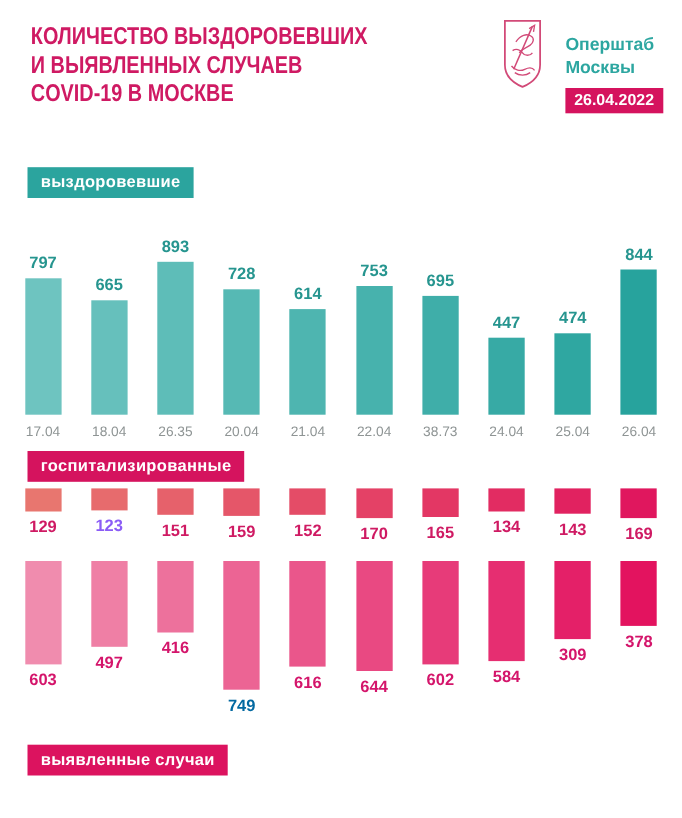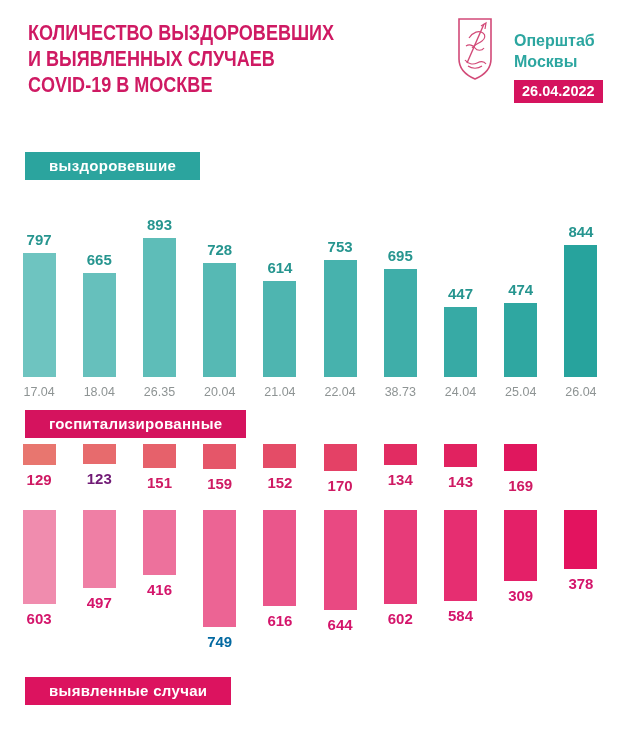--- a/index.html
+++ b/index.html
@@ -20,21 +20,21 @@
     font-size:16px;font-weight:bold;line-height:21px;color:#2ca6a0;
   }
   .date-badge{
     position:absolute;left:514px;top:80px;
     background:#d5135e;color:#ffffff;font-size:14.5px;font-weight:bold;
     padding:3px 8px 4px;
   }
   
   .badge{
     position:absolute;left:25px;color:#ffffff;font-weight:bold;font-size:15px;
-    padding:5px 24px 6px;letter-spacing:0.3px;
+    padding:5px 12px 6px;letter-spacing:0.3px;
   }
   .badge.teal{background:#2ba49e;top:152px;}
   .badge.pink1{background:#d5135e;top:410px;}
   .badge.pink2{background:#dc135f;top:677px;}
   
   .chart{
     position:absolute;left:9px;width:602px;
     display:grid;grid-template-columns:repeat(10,1fr);
   }
   .chart.recovered{top:205px;height:196px;}
@@ -132,39 +132,43 @@
     </div>
 
   <div class="badge pink1">госпитализированные</div>
   <div class="chart hospitalized">
       <div class="col down">
         <div class="bar" style="height: 21px; background: rgb(232, 118, 111);"></div>
         <div class="val" style="color: rgb(207, 26, 99);">129</div>
       </div>
       <div class="col down">
         <div class="bar" style="height: 20px; background: rgb(231, 107, 109);"></div>
-        <div class="val" style="color: #701a75;">123</div>
+        <div class="val" style="color: #8b5cf6;">123</div>
       </div>
       <div class="col down">
         <div class="bar" style="height: 24px; background: rgb(230, 97, 107);"></div>
         <div class="val" style="color: rgb(207, 26, 99);">151</div>
       </div>
       <div class="col down">
         <div class="bar" style="height: 25px; background: rgb(229, 86, 105);"></div>
         <div class="val" style="color: rgb(207, 26, 99);">159</div>
       </div>
       <div class="col down">
         <div class="bar" style="height: 24px; background: rgb(228, 76, 103);"></div>
         <div class="val" style="color: rgb(207, 26, 99);">152</div>
       </div>
       <div class="col down">
         <div class="bar" style="height: 27px; background: rgb(228, 65, 102);"></div>
         <div class="val" style="color: rgb(207, 26, 99);">170</div>
       </div>
       <div class="col down">
+        <div class="bar" style="height: 26px; background: rgb(227, 55, 100);"></div>
+        <div class="val" style="color: rgb(207, 26, 99);">165</div>
+      </div>
+      <div class="col down">
         <div class="bar" style="height: 21px; background: rgb(226, 44, 98);"></div>
         <div class="val" style="color: rgb(207, 26, 99);">134</div>
       </div>
       <div class="col down">
         <div class="bar" style="height: 23px; background: rgb(225, 34, 96);"></div>
         <div class="val" style="color: rgb(207, 26, 99);">143</div>
       </div>
       <div class="col down">
         <div class="bar" style="height: 27px; background: rgb(224, 23, 94);"></div>
         <div class="val" style="color: rgb(207, 26, 99);">169</div>

